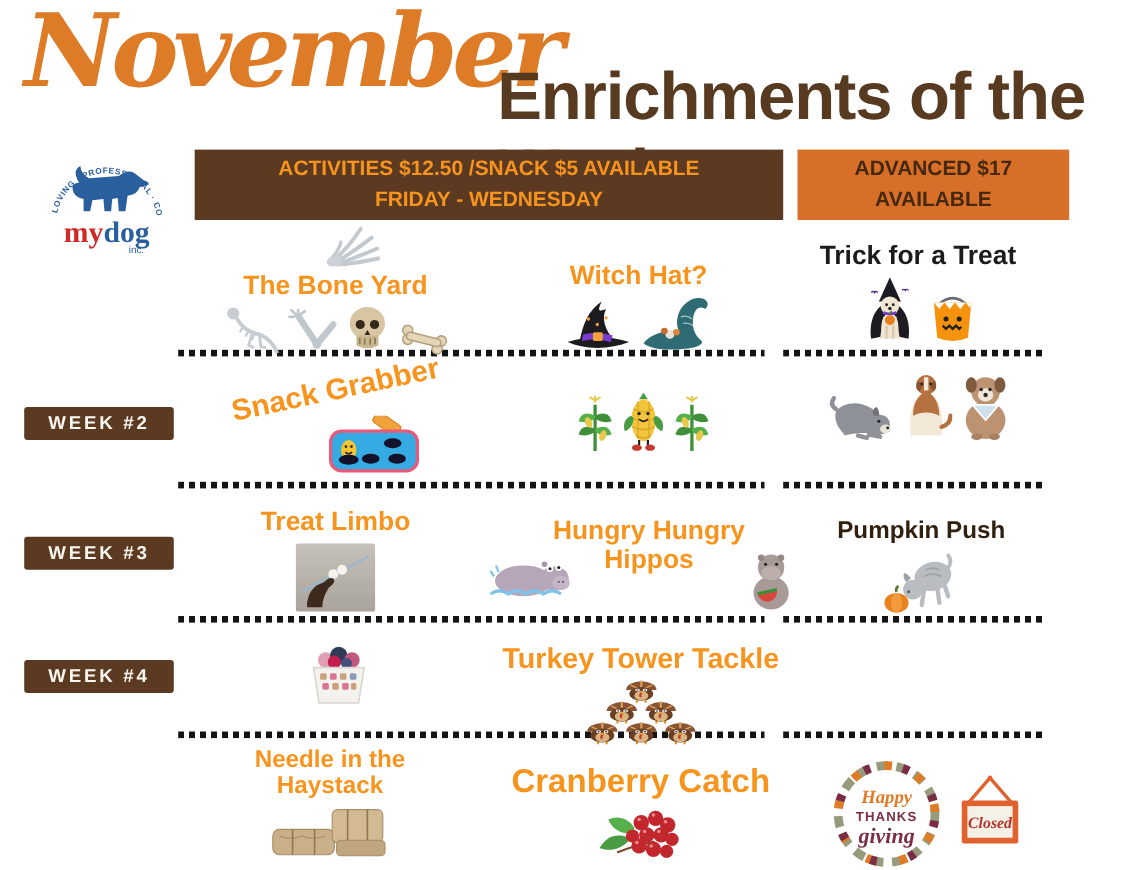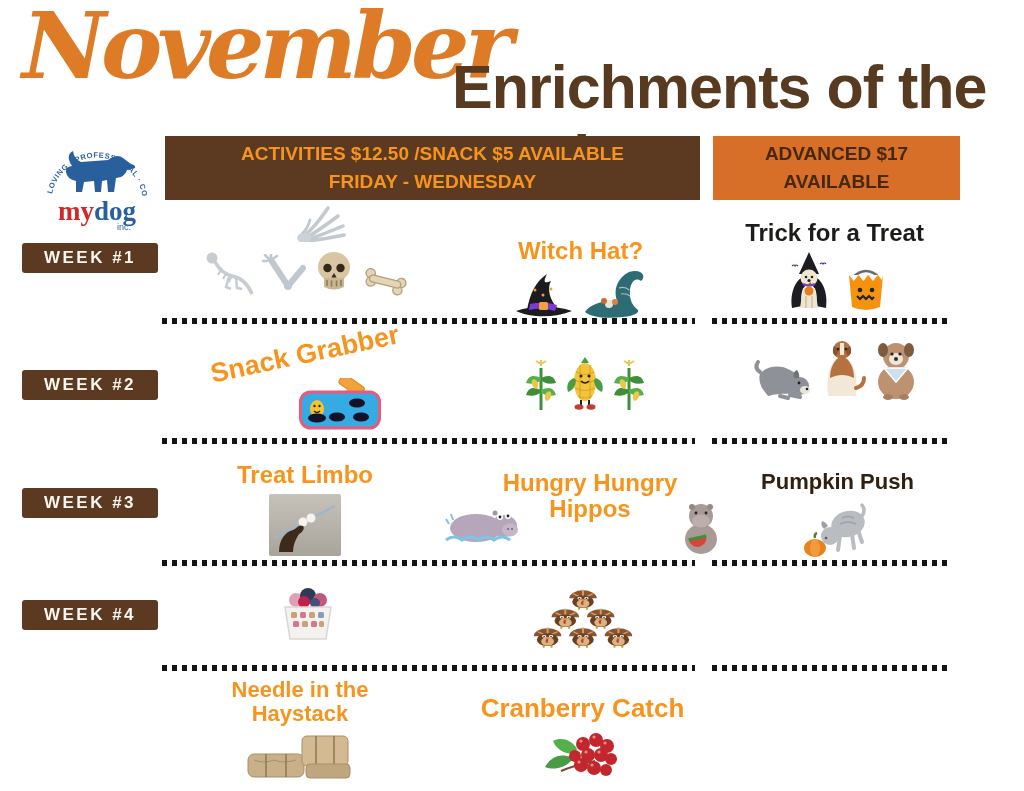--- a/index.html
+++ b/index.html
@@ -5,21 +5,21 @@
   html,body{margin:0;padding:0;background:#fff;}
   .page{position:relative;width:1024px;height:791px;background:#ffffff;overflow:hidden;
         font-family:"Liberation Sans",sans-serif;padding-left:40px;}
   
   .month{position:absolute;left:22px;top:-8px;font-family:"DejaVu Serif",serif;
          font-style:italic;font-weight:bold;font-size:92px;color:#DE7B26;letter-spacing:-5px;}
   .big-title{position:absolute;left:452px;top:52px;font-family:Liberation Sans, sans-serif;
          font-size:61px;color:#573A20;font-weight:bold;letter-spacing:-1px;}
   
   .bar{position:absolute;top:136px;height:64px;display:flex;flex-direction:column;
-       justify-content:center;text-align:center;font-weight:bold;font-size:19px;line-height:1.5;}
+       justify-content:center;text-align:center;font-weight:bold;font-size:19px;line-height:1.5;margin-left:12px;}
   .bar-activities{left:165px;width:535px;background:#5C3A21;color:#F7941D;}
   .bar-advanced{left:713px;width:247px;background:#D76F28;color:#46280F;}
   
   .logo{position:absolute;left:36px;top:130px;}
   
   .badge{position:absolute;left:22px;width:136px;height:30px;background:#5C3A21;color:#FAF6F0;
          font-weight:bold;font-size:17px;letter-spacing:2.5px;text-align:center;line-height:30px;
          border-radius:3px;}
   
   .dots{position:absolute;height:6px;
@@ -66,21 +66,20 @@
 
   <div class="bar bar-activities">
     <div>ACTIVITIES $12.50 /SNACK $5 AVAILABLE</div>
     <div>FRIDAY - WEDNESDAY</div>
   </div>
   <div class="bar bar-advanced">
     <div>ADVANCED $17</div>
     <div>AVAILABLE</div>
   </div>
 
-  <div class="badge" style="top:243px">WEEK #1</div>
   <div class="badge" style="top:370px">WEEK #2</div>
   <div class="badge" style="top:488px">WEEK #3</div>
   <div class="badge" style="top:600px">WEEK #4</div>
 
   <div class="dots" style="left:162px;top:318px;width:533px"></div>
   <div class="dots" style="left:712px;top:318px;width:238px"></div>
   <div class="dots" style="left:162px;top:438px;width:533px"></div>
   <div class="dots" style="left:712px;top:438px;width:238px"></div>
   <div class="dots" style="left:162px;top:560px;width:533px"></div>
   <div class="dots" style="left:712px;top:560px;width:238px"></div>
@@ -91,20 +90,21 @@
     <svg width="52" height="40" viewBox="0 0 52 40" style="margin-left:30px">
       <g stroke="#c2c9cf" fill="none" stroke-linecap="round">
         <path d="M10 34 Q22 24 34 6" stroke-width="3.5"></path>
           <path d="M12 36 Q27 27 44 14" stroke-width="3.5"></path>
         <path d="M13 38 Q30 32 49 24" stroke-width="3.5"></path>
           <path d="M13 39 Q32 37 50 33" stroke-width="3.5"></path>
         <path d="M8 32 Q14 26 16 18" stroke-width="3"></path>
         </g>
       <ellipse cx="10" cy="36" rx="7" ry="5" fill="#ccd2d8"></ellipse>
     </svg>
+    <div class="atitle">The Bone Yard</div>
     <div class="icons">
       <svg width="52" height="46" viewBox="0 0 52 46">
         <circle cx="10" cy="8" r="5.5" fill="#c6ccd2"></circle>
         <path d="M13 12 C18 20 22 24 30 26 C40 28 46 34 50 44" stroke="#c6ccd2" stroke-width="3.5" fill="none"></path>
         <path d="M20 18 l-4 7 M25 22 l-4 7 M30 25 l-3 7" stroke="#c6ccd2" stroke-width="2"></path>
         <path d="M27 27 l-3 10 l5 2 M34 28 l1 10 l5 1" stroke="#c6ccd2" stroke-width="2.5" fill="none"></path>
       </svg>
       <svg width="44" height="42" viewBox="0 0 44 42">
         <g stroke="#c0c7cd" stroke-linecap="round">
           <path d="M6 4 l-3 -3 M9 3 l0 -3 M12 4 l3 -2 M5 7 l-4 0" stroke-width="2.5"></path>
@@ -360,20 +360,21 @@
           <rect x="13" y="33" width="6" height="6" rx="1.5" fill="#d9768f"></rect>
             <rect x="22" y="33" width="6" height="6" rx="1.5" fill="#caa27a"></rect>
           <rect x="31" y="33" width="6" height="6" rx="1.5" fill="#d9768f"></rect>
             <rect x="39" y="33" width="5" height="6" rx="1.5" fill="#caa27a"></rect>
         </g>
       </svg>
     </div>
   </div>
 
   <div class="cell" style="left:455px;top:584px;width:255px">
+    <div class="atitle" style="font-size:26px">Turkey Tower Tackle</div>
     <div class="icons">
       <svg width="118" height="62" viewBox="0 0 120 108" preserveAspectRatio="none">
         <defs>
           <g id="tk">
             <path d="M2 18 A14 14 0 0 1 30 18 Z" fill="#8a5433"></path>
             <path d="M6 10 L16 18 M16 3 L16 18 M26 10 L16 18" stroke="#d9a05a" stroke-width="2"></path>
             <ellipse cx="16" cy="24" rx="11" ry="11" fill="#6b3f24"></ellipse>
             <ellipse cx="16" cy="27" rx="6.5" ry="7.5" fill="#d9b380"></ellipse>
             <circle cx="12.5" cy="18" r="2.2" fill="#fff"></circle>
               <circle cx="12.5" cy="18" r="1" fill="#222"></circle>
@@ -403,21 +404,21 @@
         <path d="M8 30 q10 4 20 0 q10 4 22 0" stroke="#a78f67" fill="none"></path>
         <path d="M20 24 v23 M40 24 v23" stroke="#8f784f" stroke-width="1.5"></path>
         <rect x="56" y="6" width="46" height="30" rx="5" fill="#d3ba92" stroke="#a78f67"></rect>
         <path d="M70 6 v30 M88 6 v30" stroke="#8f784f" stroke-width="1.5"></path>
         <rect x="60" y="34" width="44" height="14" rx="4" fill="#bfa67e" stroke="#a78f67"></rect>
       </svg>
     </div>
   </div>
 
   <div class="cell" style="left:460px;top:694px;width:245px">
-    <div class="atitle" style="font-size:26px">Cranberry Catch</div>
+    <div class="atitle" style="font-size:30px">Cranberry Catch</div>
     <div class="icons">
       <svg width="84" height="56" viewBox="0 0 84 56">
         <path d="M30 30 C18 26 10 30 4 40 C14 44 24 40 30 34 Z" fill="#4a9c44"></path>
         <path d="M36 22 C30 12 20 10 12 14 C16 24 26 28 34 26 Z" fill="#55b04b"></path>
         <path d="M20 44 q14 -6 34 -10" stroke="#7a4a2a" stroke-width="2" fill="none"></path>
         <g fill="#c2272d">
           <circle cx="42" cy="17" r="7"></circle>
             <circle cx="55" cy="13" r="7"></circle>
             <circle cx="66" cy="19" r="7"></circle>
           <circle cx="47" cy="28" r="7"></circle>
@@ -434,14 +435,33 @@
             <circle cx="64" cy="16" r="1.6"></circle>
           <circle cx="45" cy="25" r="1.6"></circle>
             <circle cx="58" cy="25" r="1.6"></circle>
             <circle cx="38" cy="35" r="1.6"></circle>
             <circle cx="51" cy="38" r="1.6"></circle>
         </g>
       </svg>
     </div>
   </div>
 
+  <div class="cell" style="left:735px;top:684px;width:215px">
+    <div class="icons" style="align-items:center;gap:10px">
+      <svg width="104" height="104" viewBox="0 0 104 104">
+        <circle cx="52" cy="52" r="44" fill="none" stroke="#979a7b" stroke-width="8" stroke-dasharray="10 8"></circle>
+        <circle cx="52" cy="52" r="44" fill="none" stroke="#e07b26" stroke-width="8" stroke-dasharray="7 24" stroke-dashoffset="12"></circle>
+        <circle cx="52" cy="52" r="44" fill="none" stroke="#7b2d46" stroke-width="8" stroke-dasharray="6 30" stroke-dashoffset="30"></circle>
+        <text x="52" y="42" text-anchor="middle" class="wr1">Happy</text>
+        <text x="52" y="58" text-anchor="middle" class="wr2">THANKS</text>
+        <text x="52" y="78" text-anchor="middle" class="wr3">giving</text>
+      </svg>
+      <svg width="64" height="74" viewBox="0 0 62 72">
+        <path d="M31 4 L12 26 M31 4 L50 26" stroke="#e0622e" stroke-width="3"></path>
+        <circle cx="31" cy="4" r="2" fill="#e0622e"></circle>
+        <rect x="6" y="24" width="50" height="38" rx="2" fill="#e0622e"></rect>
+        <rect x="11" y="29" width="40" height="28" fill="#f6f1e7"></rect>
+        <text x="31" y="48" text-anchor="middle" class="closed-txt">Closed</text>
+      </svg>
+    </div>
+  </div>
 
 </div>
 
 </body></html>

